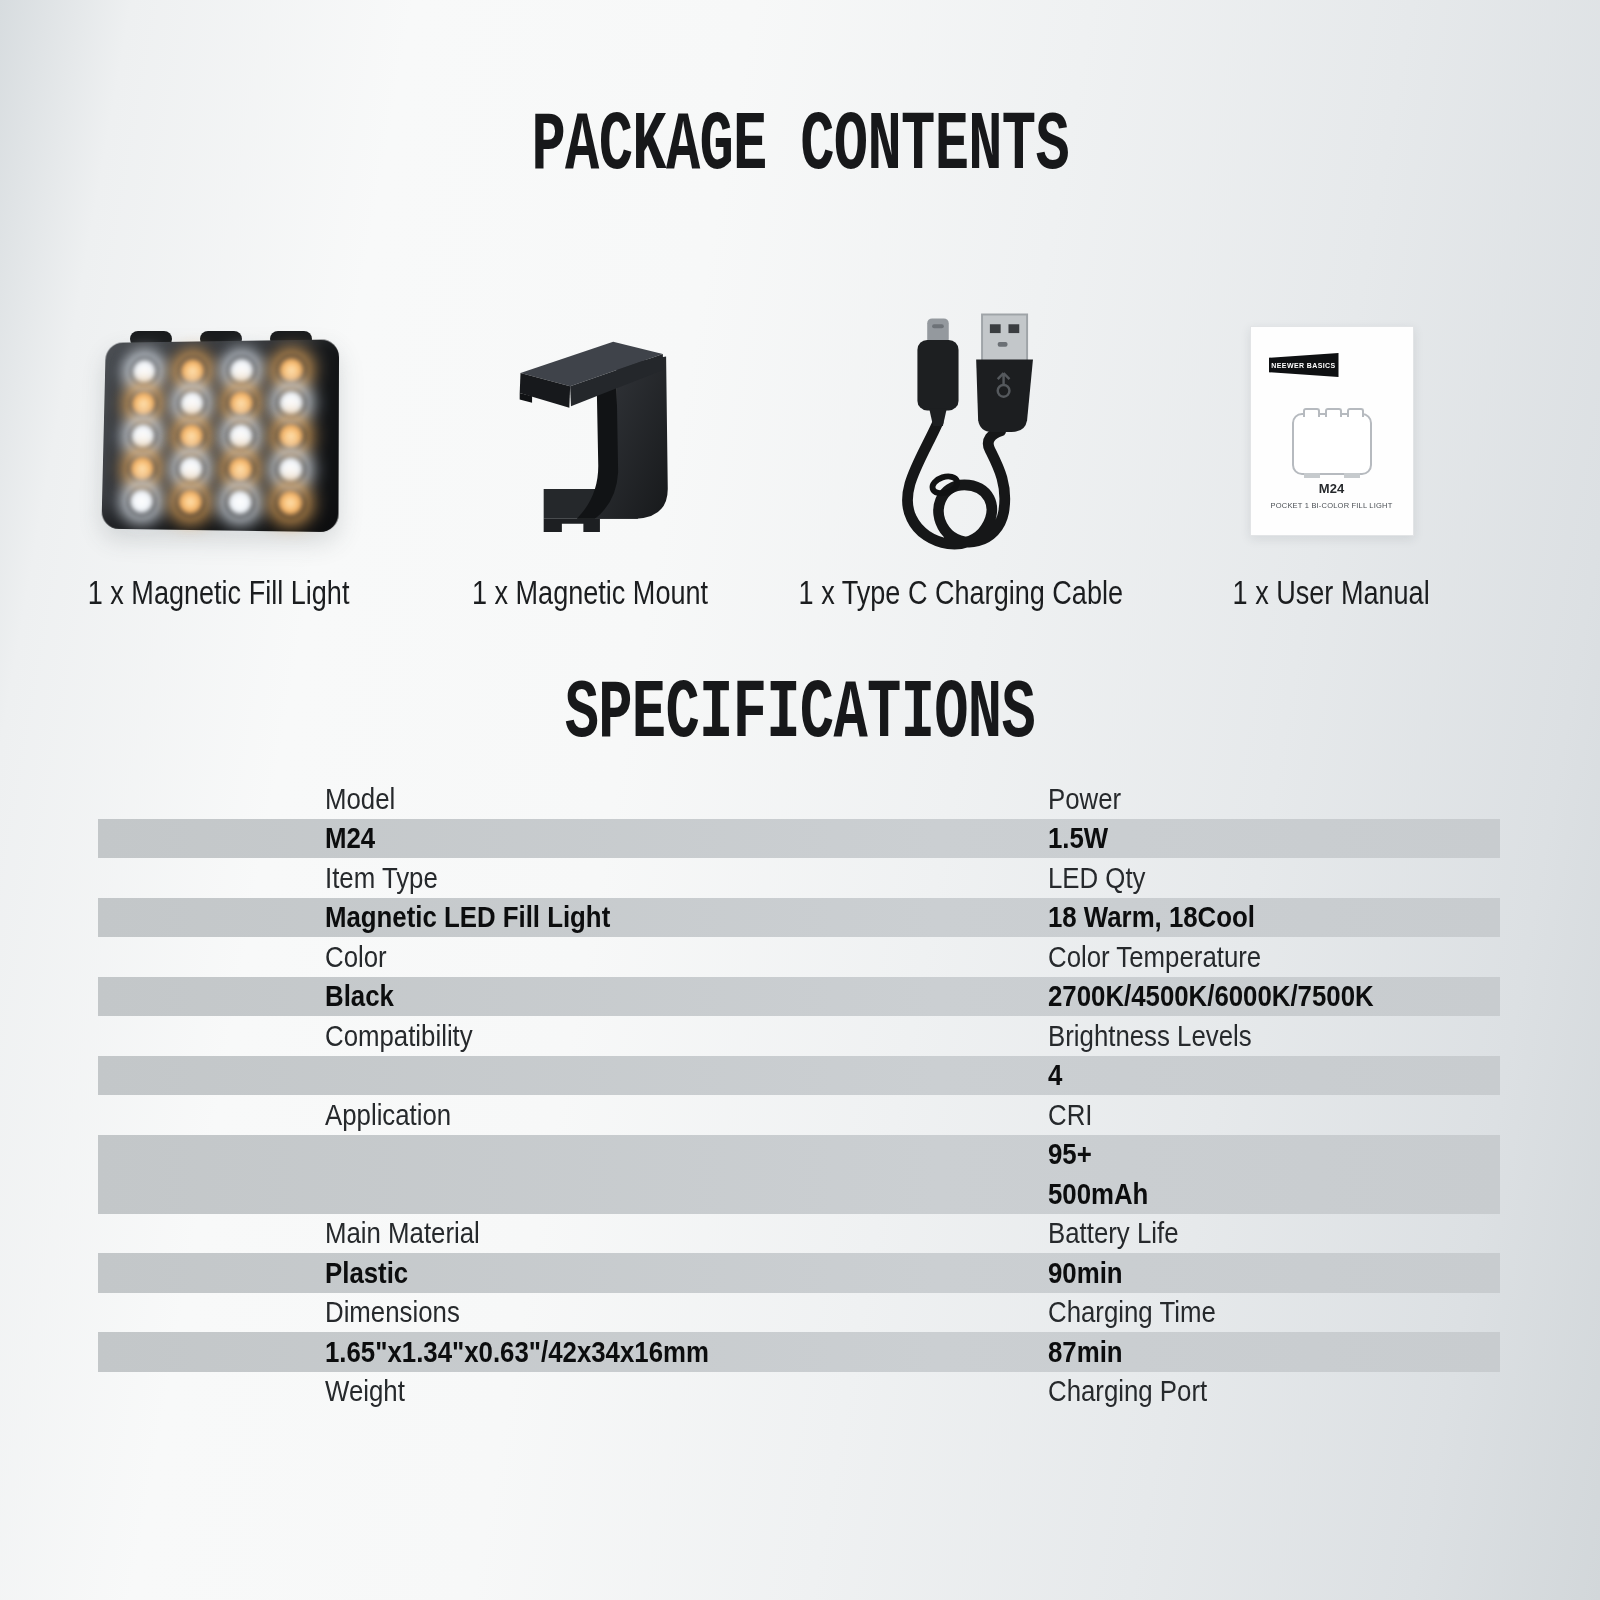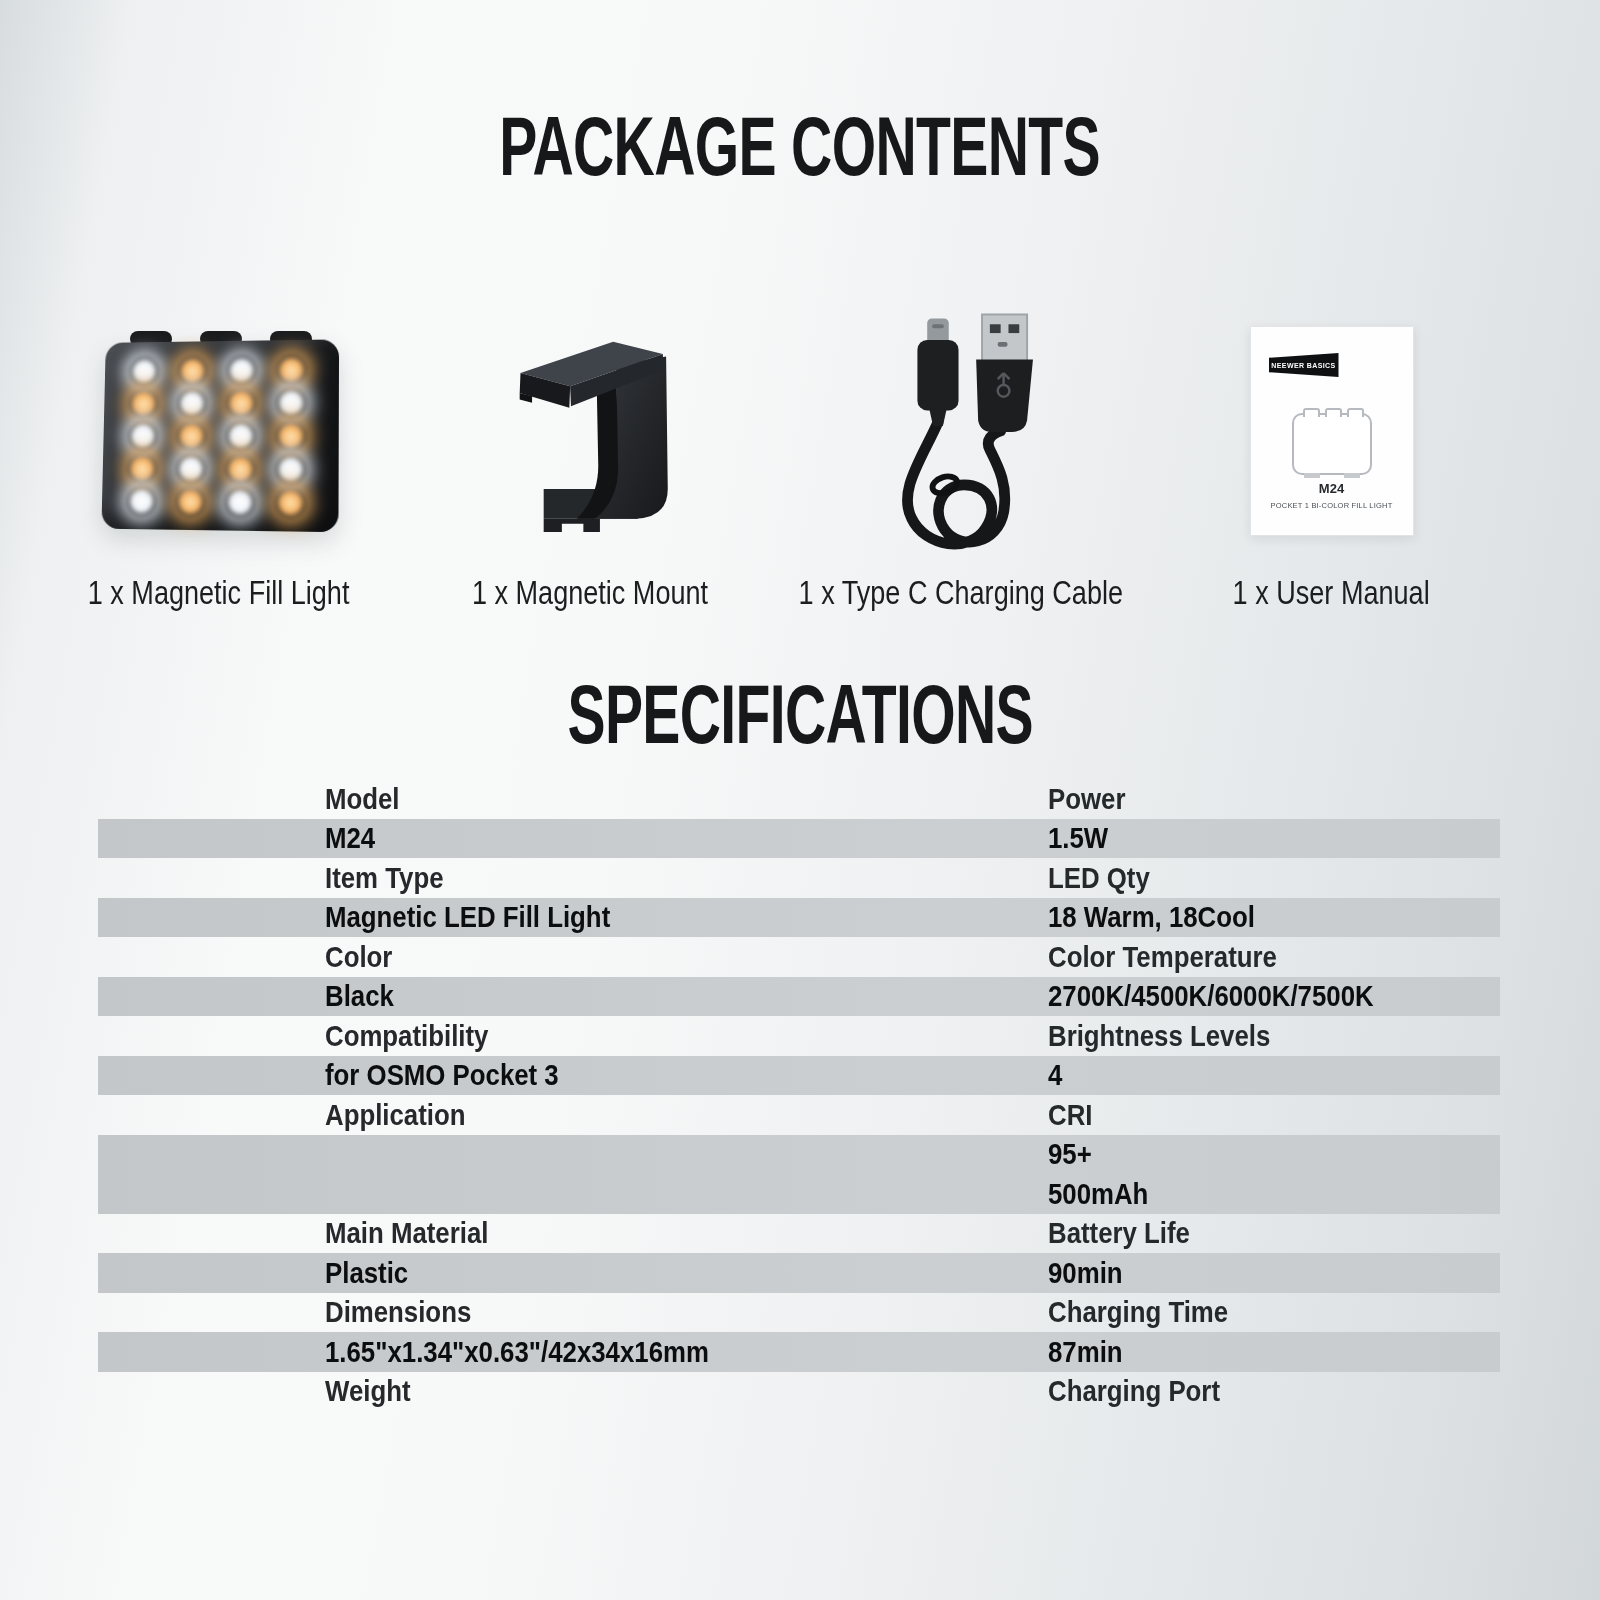--- a/index.html
+++ b/index.html
@@ -2,21 +2,21 @@
 <html><head>
 <meta charset="utf-8">
 <style>
   html,body{margin:0;padding:0;background:#cfd4d7;}
   .page{position:relative;width:1600px;height:1600px;overflow:hidden;
     background:linear-gradient(100deg,#d7dcdf 0%,#eef0f1 7%,#f8f9f9 22%,#f7f8f8 40%,#eff1f2 58%,#e6e9eb 75%,#dce0e3 90%,#d2d7da 100%);
     font-family:"Liberation Sans","DejaVu Sans",sans-serif;color:#1a1c1e;}
 
   
   .sec-title{position:absolute;left:0;width:100%;text-align:center;font-weight:700;
-    font-size:84px;line-height:84px;color:#17181a;letter-spacing:-1px;}
+    font-size:84px;line-height:84px;color:#17181a;letter-spacing:-1px;font-family:Liberation Mono, monospace;}
   .sec-title>span{display:inline-block;transform:scaleX(0.68);transform-origin:50% 50%;white-space:nowrap;}
   #title-package{top:104px;}
   #title-specs{top:672px;}
 
   
   .items{position:absolute;top:295px;left:33px;width:1484px;display:flex;}
   .item{width:371px;display:flex;flex-direction:column;align-items:center;}
   .figure{height:272px;display:flex;align-items:center;justify-content:center;}
   .caption{margin-top:6px;font-size:33px;line-height:40px;color:#1b1d1f;white-space:nowrap;
     display:inline-block;transform:scaleX(0.82);}
@@ -51,21 +51,21 @@
   .m-sub{position:absolute;top:174px;width:100%;text-align:center;font-size:7.5px;color:#4a4f54;letter-spacing:.2px;white-space:nowrap;}
 
   
   .spec-table{position:absolute;top:779px;left:98px;width:1402px;}
   .srow{position:relative;height:39.5px;}
   .srow.value{background:linear-gradient(90deg,#c3c7c9 0%,#cbcfd2 60%,#c8cccf 100%);}
   .scell{position:absolute;top:0;height:100%;display:flex;align-items:center;font-size:30px;white-space:nowrap;}
   .scell>span{display:inline-block;transform:scaleX(0.86);transform-origin:0 50%;}
   .scell.l{left:227px;}
   .scell.r{left:950px;}
-  .srow.label .scell{color:#26292c;font-weight:700;}
+  .srow.label .scell{color:#26292c;font-weight:400;}
   .srow.value .scell{color:#0c0d0e;font-weight:700;}
 </style>
 </head>
 <body>
 
 <div class="page">
 
   <div class="sec-title" id="title-package">
     <span>PACKAGE CONTENTS</span>
   </div>
@@ -238,23 +238,20 @@
       </div>
     <div class="srow label">
         <div class="scell l">
           <span>Compatibility</span>
         </div>
         <div class="scell r">
           <span>Brightness Levels</span>
         </div>
       </div>
     <div class="srow value">
-        <div class="scell l">
-          <span>for OSMO Pocket 3</span>
-        </div>
         <div class="scell r">
           <span>4</span>
         </div>
       </div>
     <div class="srow label">
         <div class="scell l">
           <span>Application</span>
         </div>
         <div class="scell r">
           <span>CRI</span>

